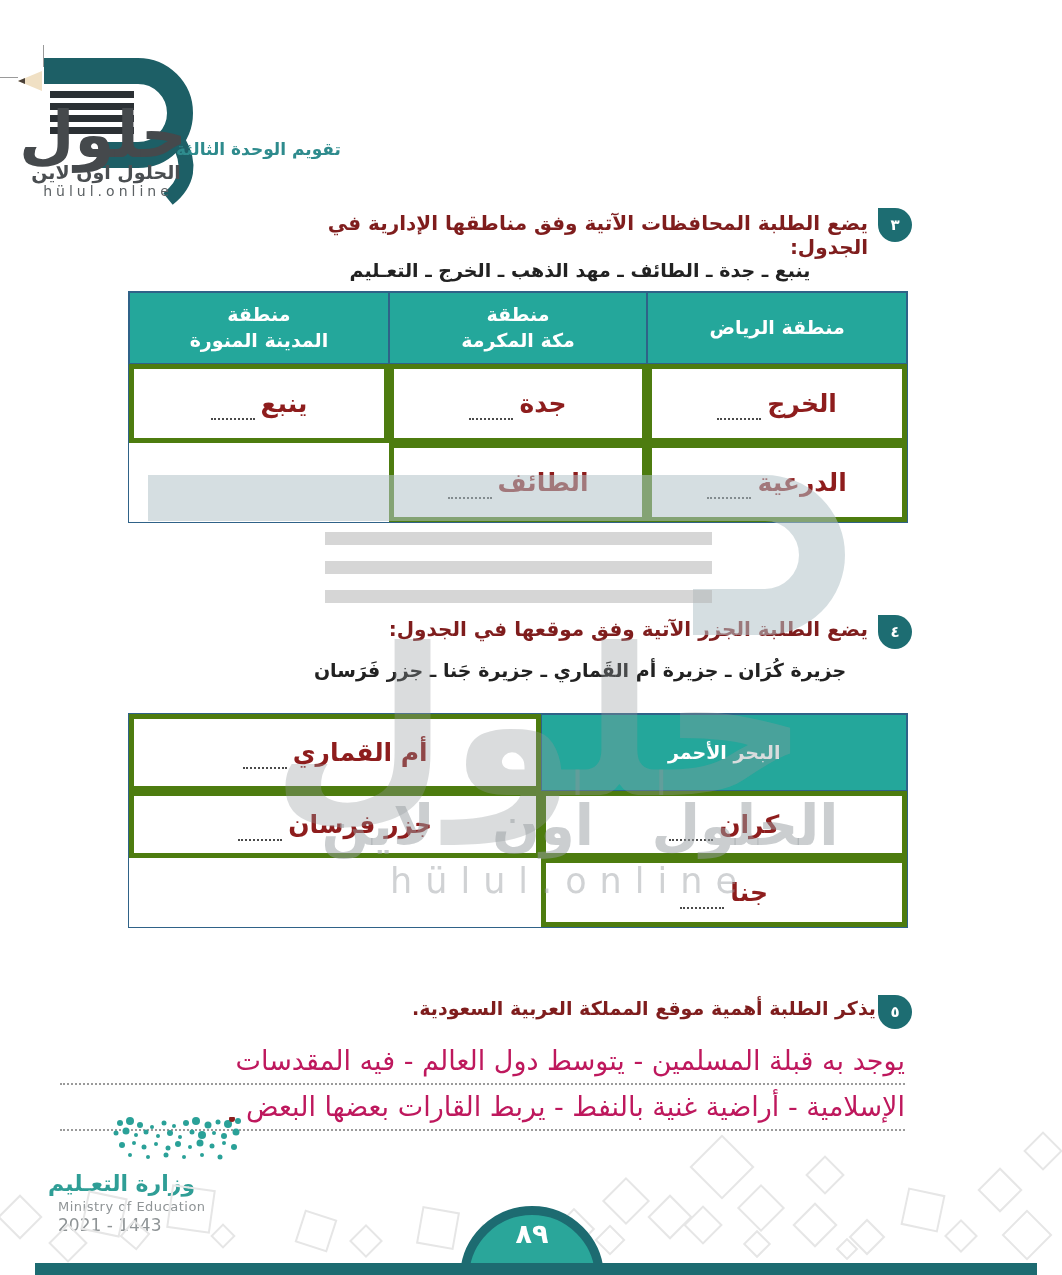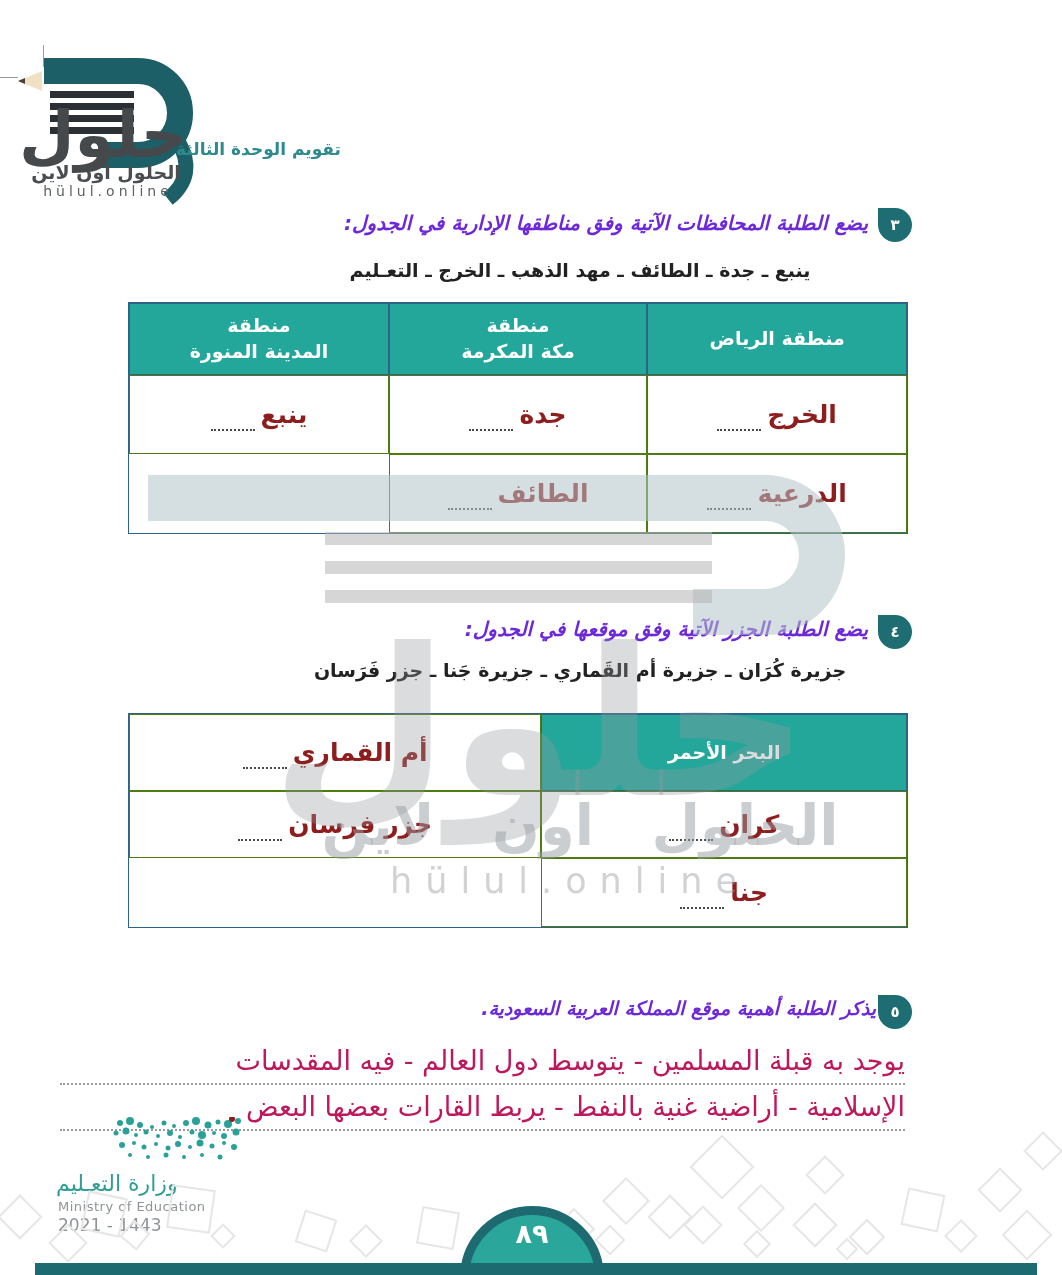--- a/index.html
+++ b/index.html
@@ -16,51 +16,51 @@
   .brand-domain{position:absolute;left:8px;top:138px;width:180px;text-align:center;
                 font-size:14px;letter-spacing:4px;color:#5c6164;}
   
   .unit-heading{position:absolute;left:176px;top:94px;width:170px;direction:rtl;
                 font-size:17px;font-weight:bold;color:#2e8b8d;text-align:left;}
   
   .badge{position:absolute;width:34px;height:34px;background:#1d6d72;
          border-radius:0 50% 50% 50%;color:#fff;display:flex;align-items:center;
          justify-content:center;font-size:15px;font-weight:bold;}
   .q-text{position:absolute;direction:rtl;text-align:right;font-weight:bold;
-          font-size:20px;color:#6d28d9;font-style:italic;}
+          font-size:20px;color:#7f1d1d;}
   .q-items{position:absolute;direction:rtl;text-align:center;font-size:19px;
            font-weight:600;color:#222;}
   
   .dtable{position:absolute;display:grid;direction:rtl;border:1.5px solid #2f6288;}
   .dtable .hcell{background:#24a79b;border:1px solid #2f6288;color:#fff;font-weight:bold;
                  font-size:19px;display:flex;align-items:center;justify-content:center;
                  text-align:center;white-space:pre-line;line-height:1.35;}
-  .dtable .cell{border:1px solid #4d7c0f;display:flex;align-items:center;
+  .dtable .cell{border:5px solid #4d7c0f;display:flex;align-items:center;
                 justify-content:center;}
   .ans{color:#8e1d1d;font-weight:bold;font-size:25px;direction:rtl;}
   .dots{display:inline-block;width:44px;border-bottom:2.5px dotted #4a4a4a;
         height:10px;margin-right:6px;transform:translateY(8px);}
   .cellwrap{display:flex;align-items:baseline;direction:rtl;}
   
   .answer-line{position:absolute;direction:rtl;text-align:right;color:#be185d;
                font-weight:normal;font-size:27px;border-bottom:2px dotted #9a9a9a;
                padding-bottom:7px;}
   
   .wm-layer{position:absolute;inset:0;pointer-events:none;z-index:5;}
   .wm-big{position:absolute;left:250px;top:556px;width:580px;text-align:center;
           font-size:205px;font-weight:bold;line-height:1.2;direction:rtl;
           color:rgba(148,152,156,0.34);}
   .wm-line{position:absolute;left:230px;top:748px;width:700px;text-align:center;
            font-size:56px;font-weight:bold;direction:rtl;word-spacing:38px;
            color:rgba(152,157,161,0.5);}
   .wm-domain{position:absolute;left:240px;top:816px;width:660px;text-align:center;
              font-size:35px;letter-spacing:13px;color:rgba(152,157,161,0.46);}
   
-  .ministry-ar{position:absolute;left:56px;top:1126px;width:185px;direction:rtl;
-               text-align:left;font-size:22px;font-weight:normal;color:#2f9e96;}
+  .ministry-ar{position:absolute;left:48px;top:1126px;width:185px;direction:rtl;
+               text-align:left;font-size:22px;font-weight:bold;color:#2f9e96;}
   .ministry-en{position:absolute;left:58px;top:1154px;font-size:13px;letter-spacing:0.5px;
                color:#8f9496;}
   .ministry-years{position:absolute;left:58px;top:1170px;font-size:17px;color:#8f9496;}
   .footer-bar{position:absolute;left:35px;top:1218px;width:1002px;height:31px;
               background:#1d6b71;z-index:3;}
   .footer-bar-shade{position:absolute;left:35px;top:1249px;width:1002px;height:4px;
               background:rgba(29,107,113,0.3);z-index:3;}
   .page-circle{position:absolute;left:460px;top:1161px;width:144px;height:144px;
                border-radius:50%;background:#2aa69a;border:9px solid #1d6b71;
                box-sizing:border-box;z-index:2;}
@@ -98,21 +98,21 @@
   </div>
 
   <div class="unit-heading">تقويم الوحدة الثالثة</div>
 
   <div class="badge" style="left:878px;top:163px;">
     <span>٣</span>
   </div>
   <div class="q-text" style="left:300px;top:166px;width:568px;">يضع الطلبة المحافظات الآتية وفق مناطقها الإدارية في الجدول:</div>
   <div class="q-items" style="left:330px;top:214px;width:500px;">ينبع ـ  جدة ـ الطائف ـ مهد الذهب ـ الخرج ـ التعـليم</div>
 
-  <div class="dtable" style="left:128px;top:257px;width:778px;grid-template-columns:33.4% 33.2% 33.4%;grid-template-rows:72px 79px 79px;">
+  <div class="dtable" style="left:128px;top:246px;width:778px;grid-template-columns:33.4% 33.2% 33.4%;grid-template-rows:72px 79px 79px;">
     <div class="hcell">منطقة الرياض</div>
     <div class="hcell">منطقة
 مكة المكرمة</div>
     <div class="hcell">منطقة
 المدينة المنورة</div>
 
     <div class="cell">
       <span class="cellwrap">
           <span class="ans">الخرج</span>
           <span class="dots"></span>

